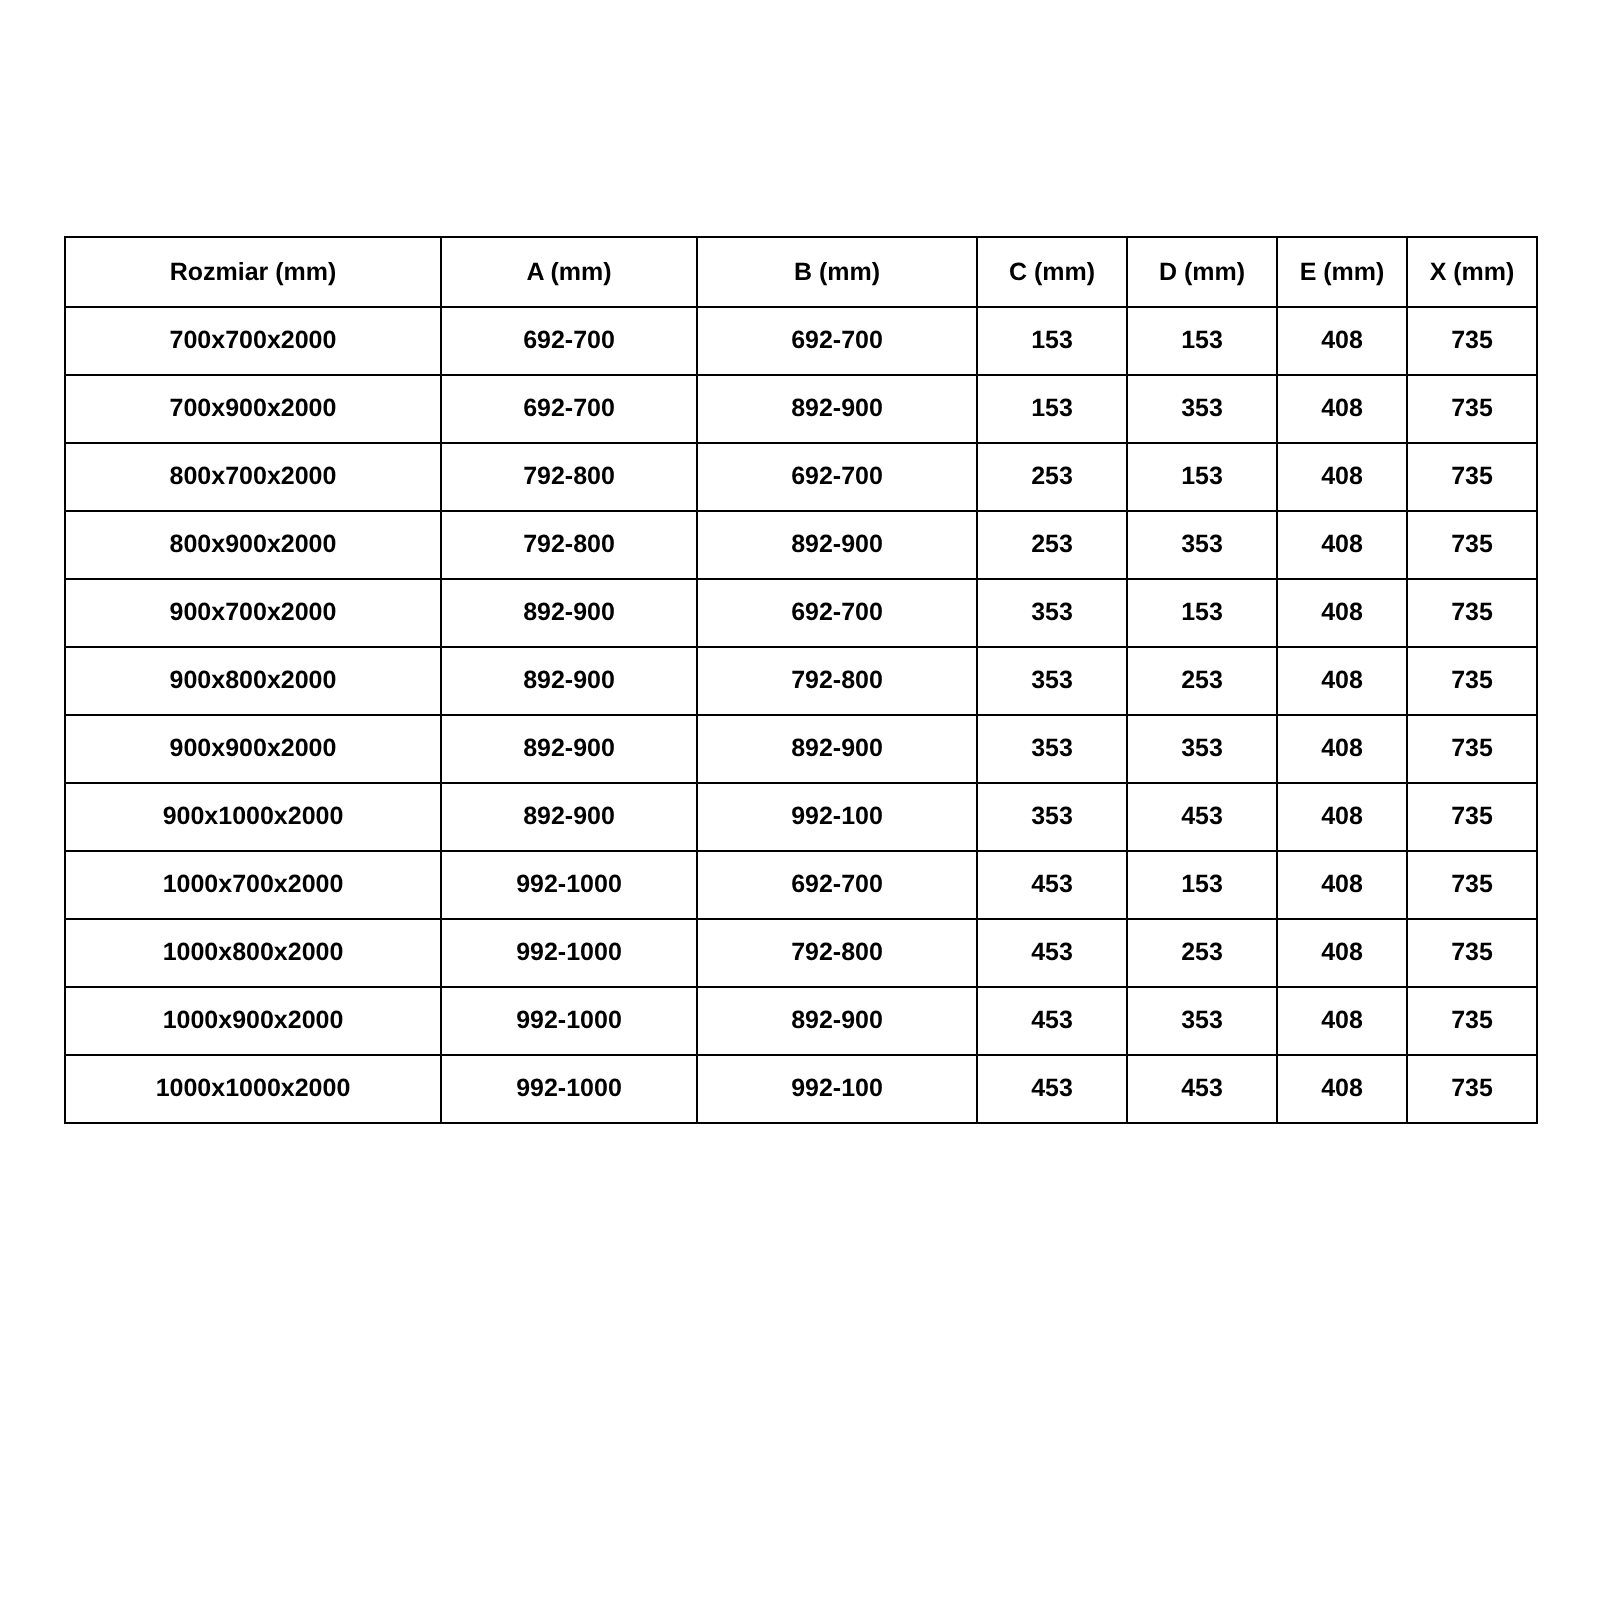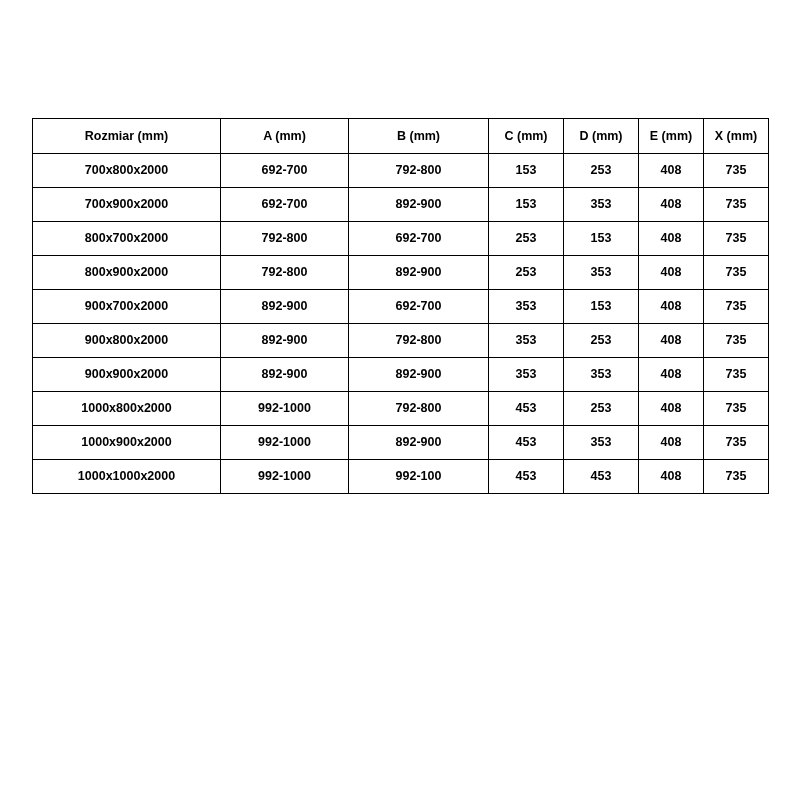--- a/index.html
+++ b/index.html
@@ -76,25 +76,25 @@
           <th>A (mm)</th>
           <th>B (mm)</th>
           <th>C (mm)</th>
           <th>D (mm)</th>
           <th>E (mm)</th>
           <th>X (mm)</th>
         </tr>
       </thead>
       <tbody>
         <tr>
-          <td>700x800x2000</td>
+          <td>700x700x2000</td>
           <td>692-700</td>
-          <td>792-800</td>
+          <td>692-700</td>
           <td>153</td>
-          <td>253</td>
+          <td>153</td>
           <td>408</td>
           <td>735</td>
         </tr>
         <tr>
           <td>700x900x2000</td>
           <td>692-700</td>
           <td>892-900</td>
           <td>153</td>
           <td>353</td>
           <td>408</td>
@@ -139,20 +139,38 @@
         <tr>
           <td>900x900x2000</td>
           <td>892-900</td>
           <td>892-900</td>
           <td>353</td>
           <td>353</td>
           <td>408</td>
           <td>735</td>
         </tr>
         <tr>
+          <td>900x1000x2000</td>
+          <td>892-900</td>
+          <td>992-100</td>
+          <td>353</td>
+          <td>453</td>
+          <td>408</td>
+          <td>735</td>
+        </tr>
+        <tr>
+          <td>1000x700x2000</td>
+          <td>992-1000</td>
+          <td>692-700</td>
+          <td>453</td>
+          <td>153</td>
+          <td>408</td>
+          <td>735</td>
+        </tr>
+        <tr>
           <td>1000x800x2000</td>
           <td>992-1000</td>
           <td>792-800</td>
           <td>453</td>
           <td>253</td>
           <td>408</td>
           <td>735</td>
         </tr>
         <tr>
           <td>1000x900x2000</td>

